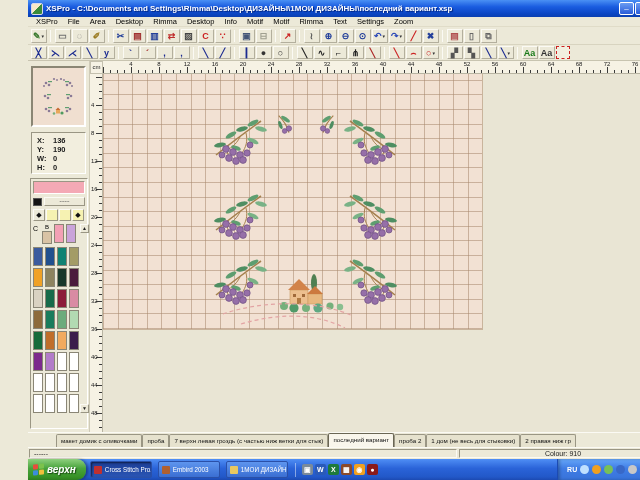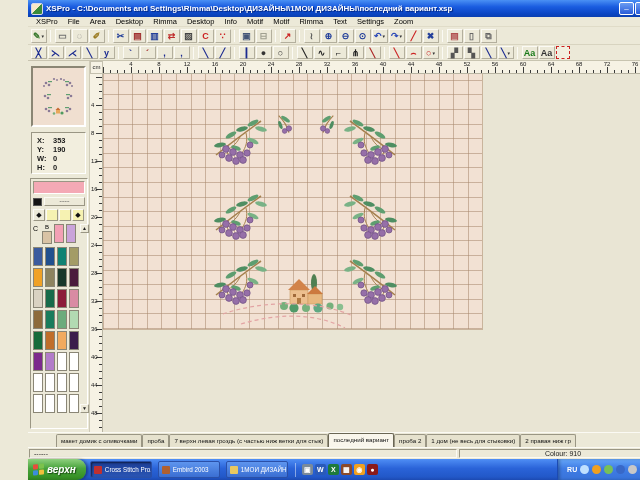--- a/index.html
+++ b/index.html
@@ -397,21 +397,21 @@
           <rect x="23" y="42" width="4" height="3.5" fill="#e8a85a"></rect>
           <path d="M22.5,42 L25,39.5 L27.5,42 Z" fill="#c86a32"></path>
           <circle cx="29" cy="45" r="1.6" fill="#4f9a5f"></circle>
             <circle cx="21" cy="45.5" r="1.3" fill="#76b07c"></circle>
         </svg>
       </div>
 
       <div class="pbox coords">
         <div class="crow">
             <span class="clab">X:</span>
-            <span>353</span>
+            <span>136</span>
           </div>
         <div class="crow">
             <span class="clab">Y:</span>
             <span>190</span>
           </div>
         <div class="crow">
             <span class="clab">W:</span>
             <span>0</span>
           </div>
         <div class="crow">

